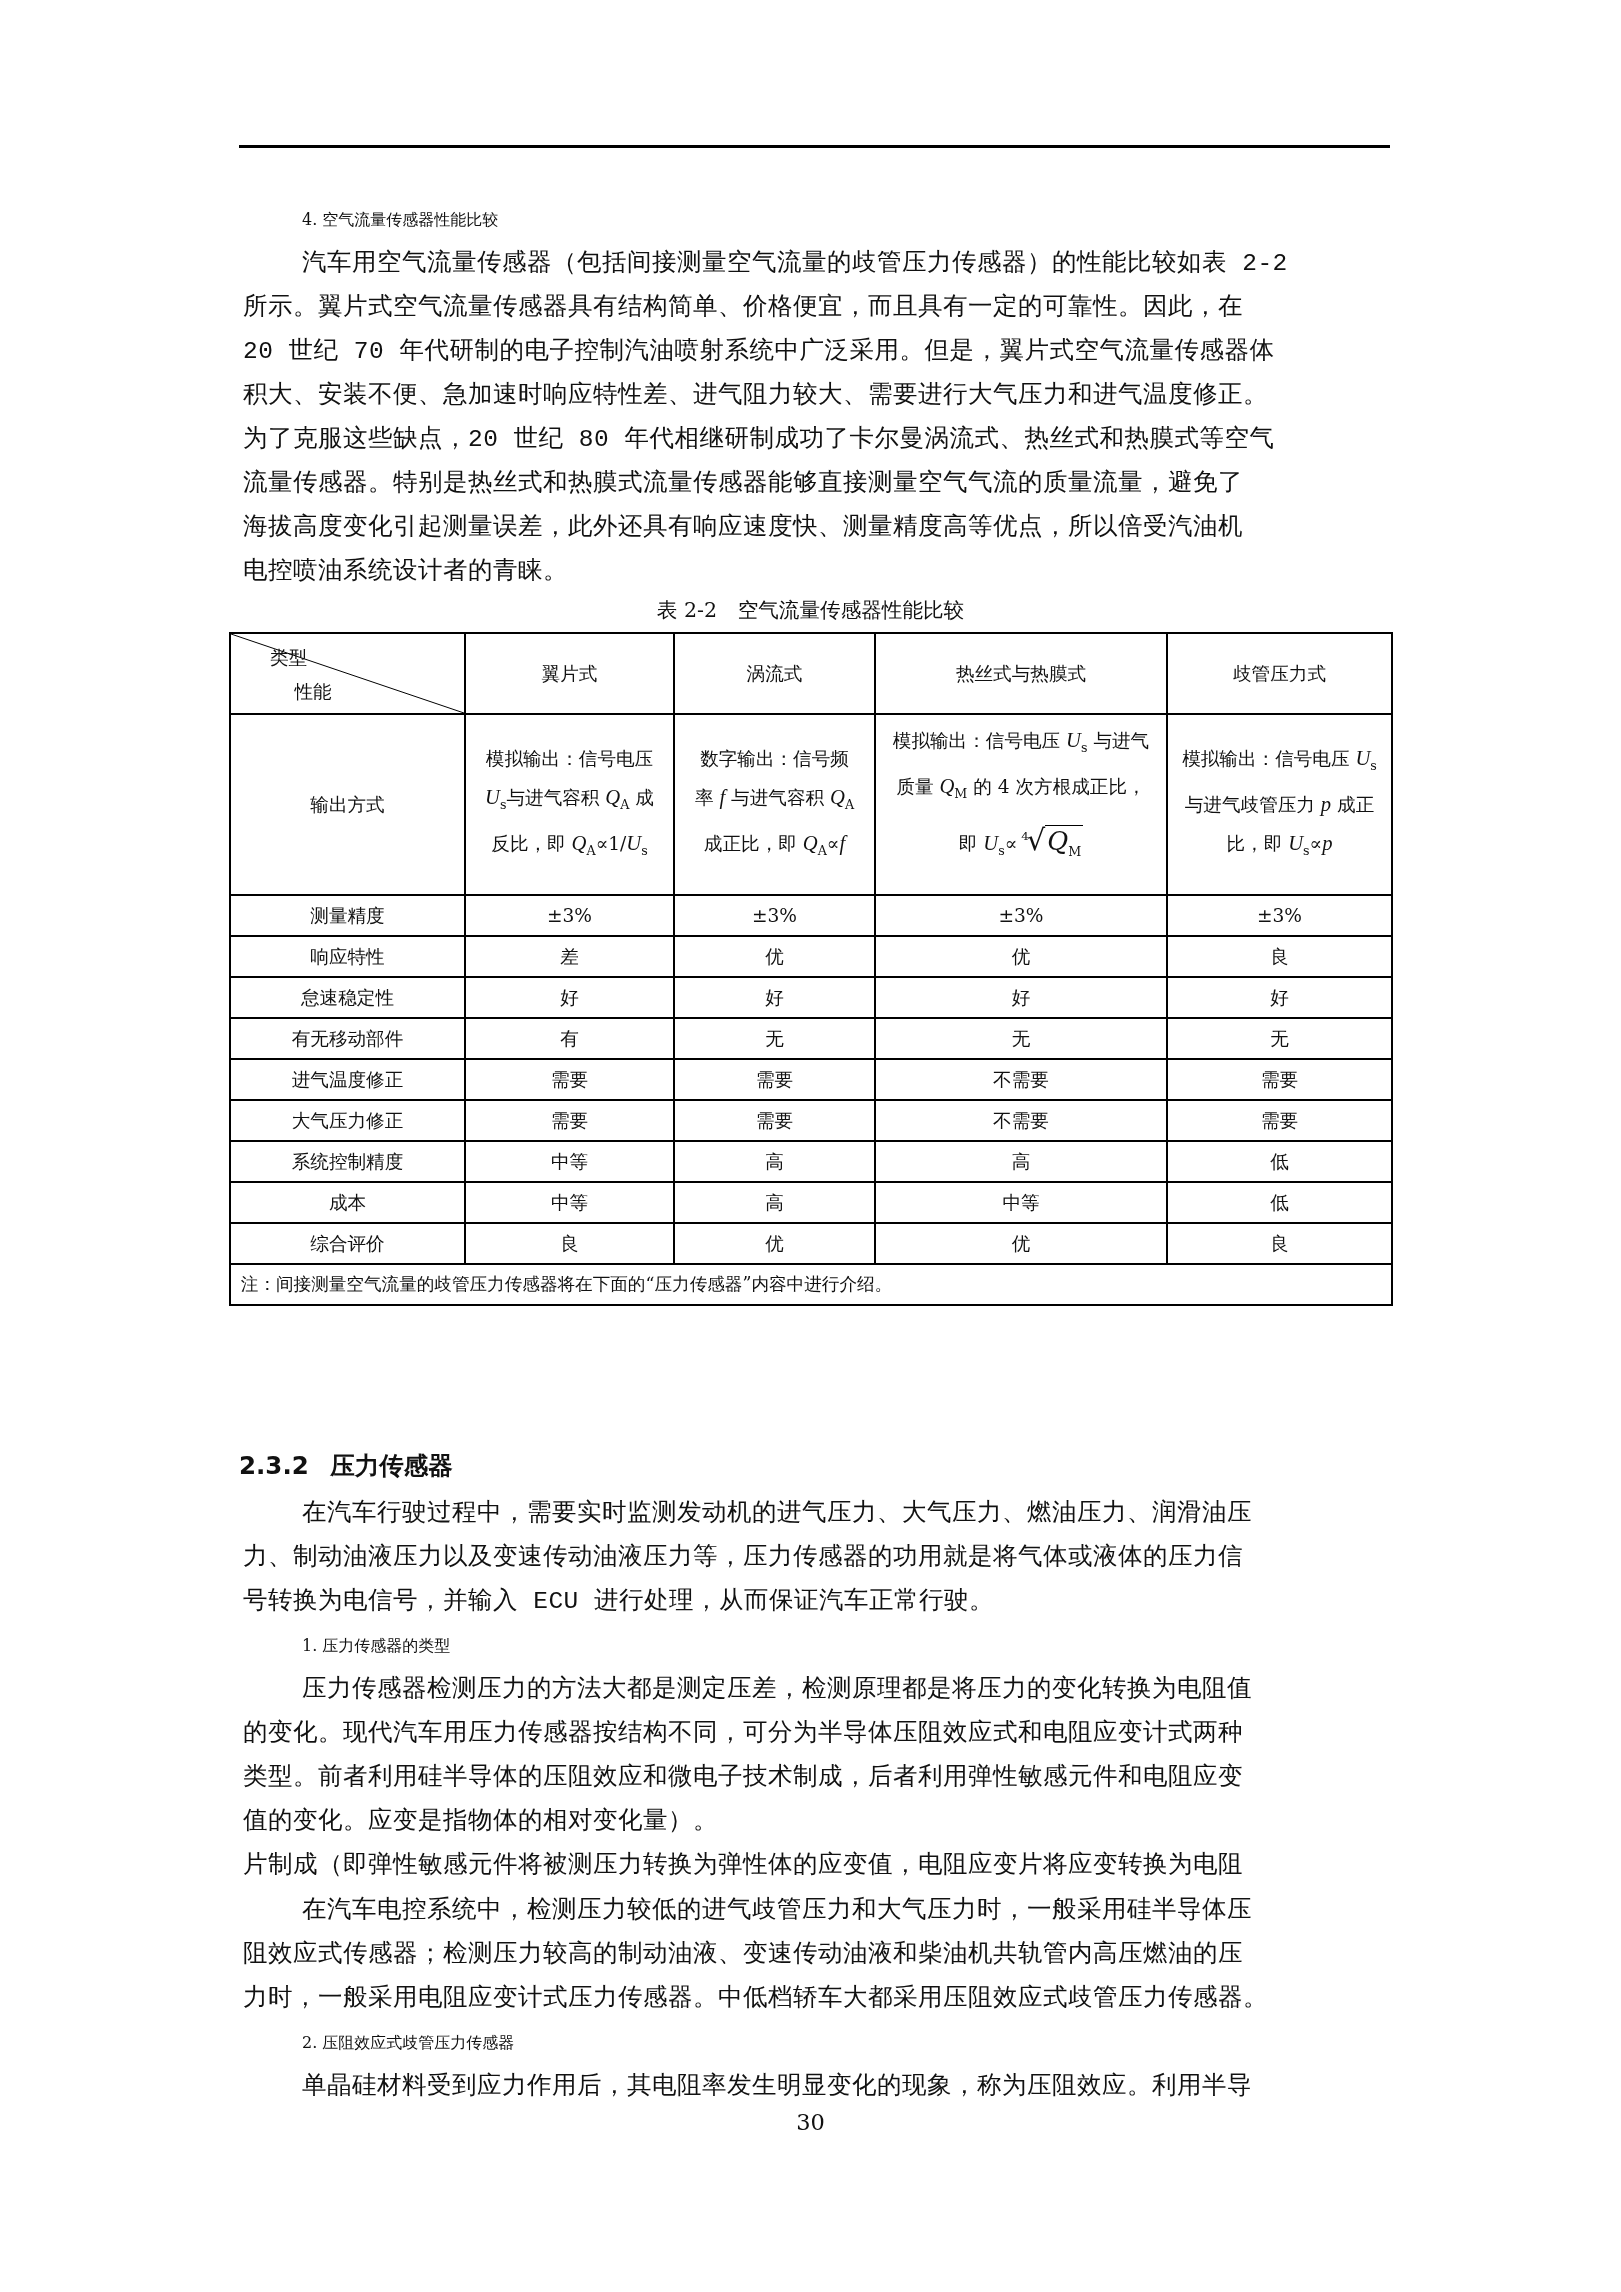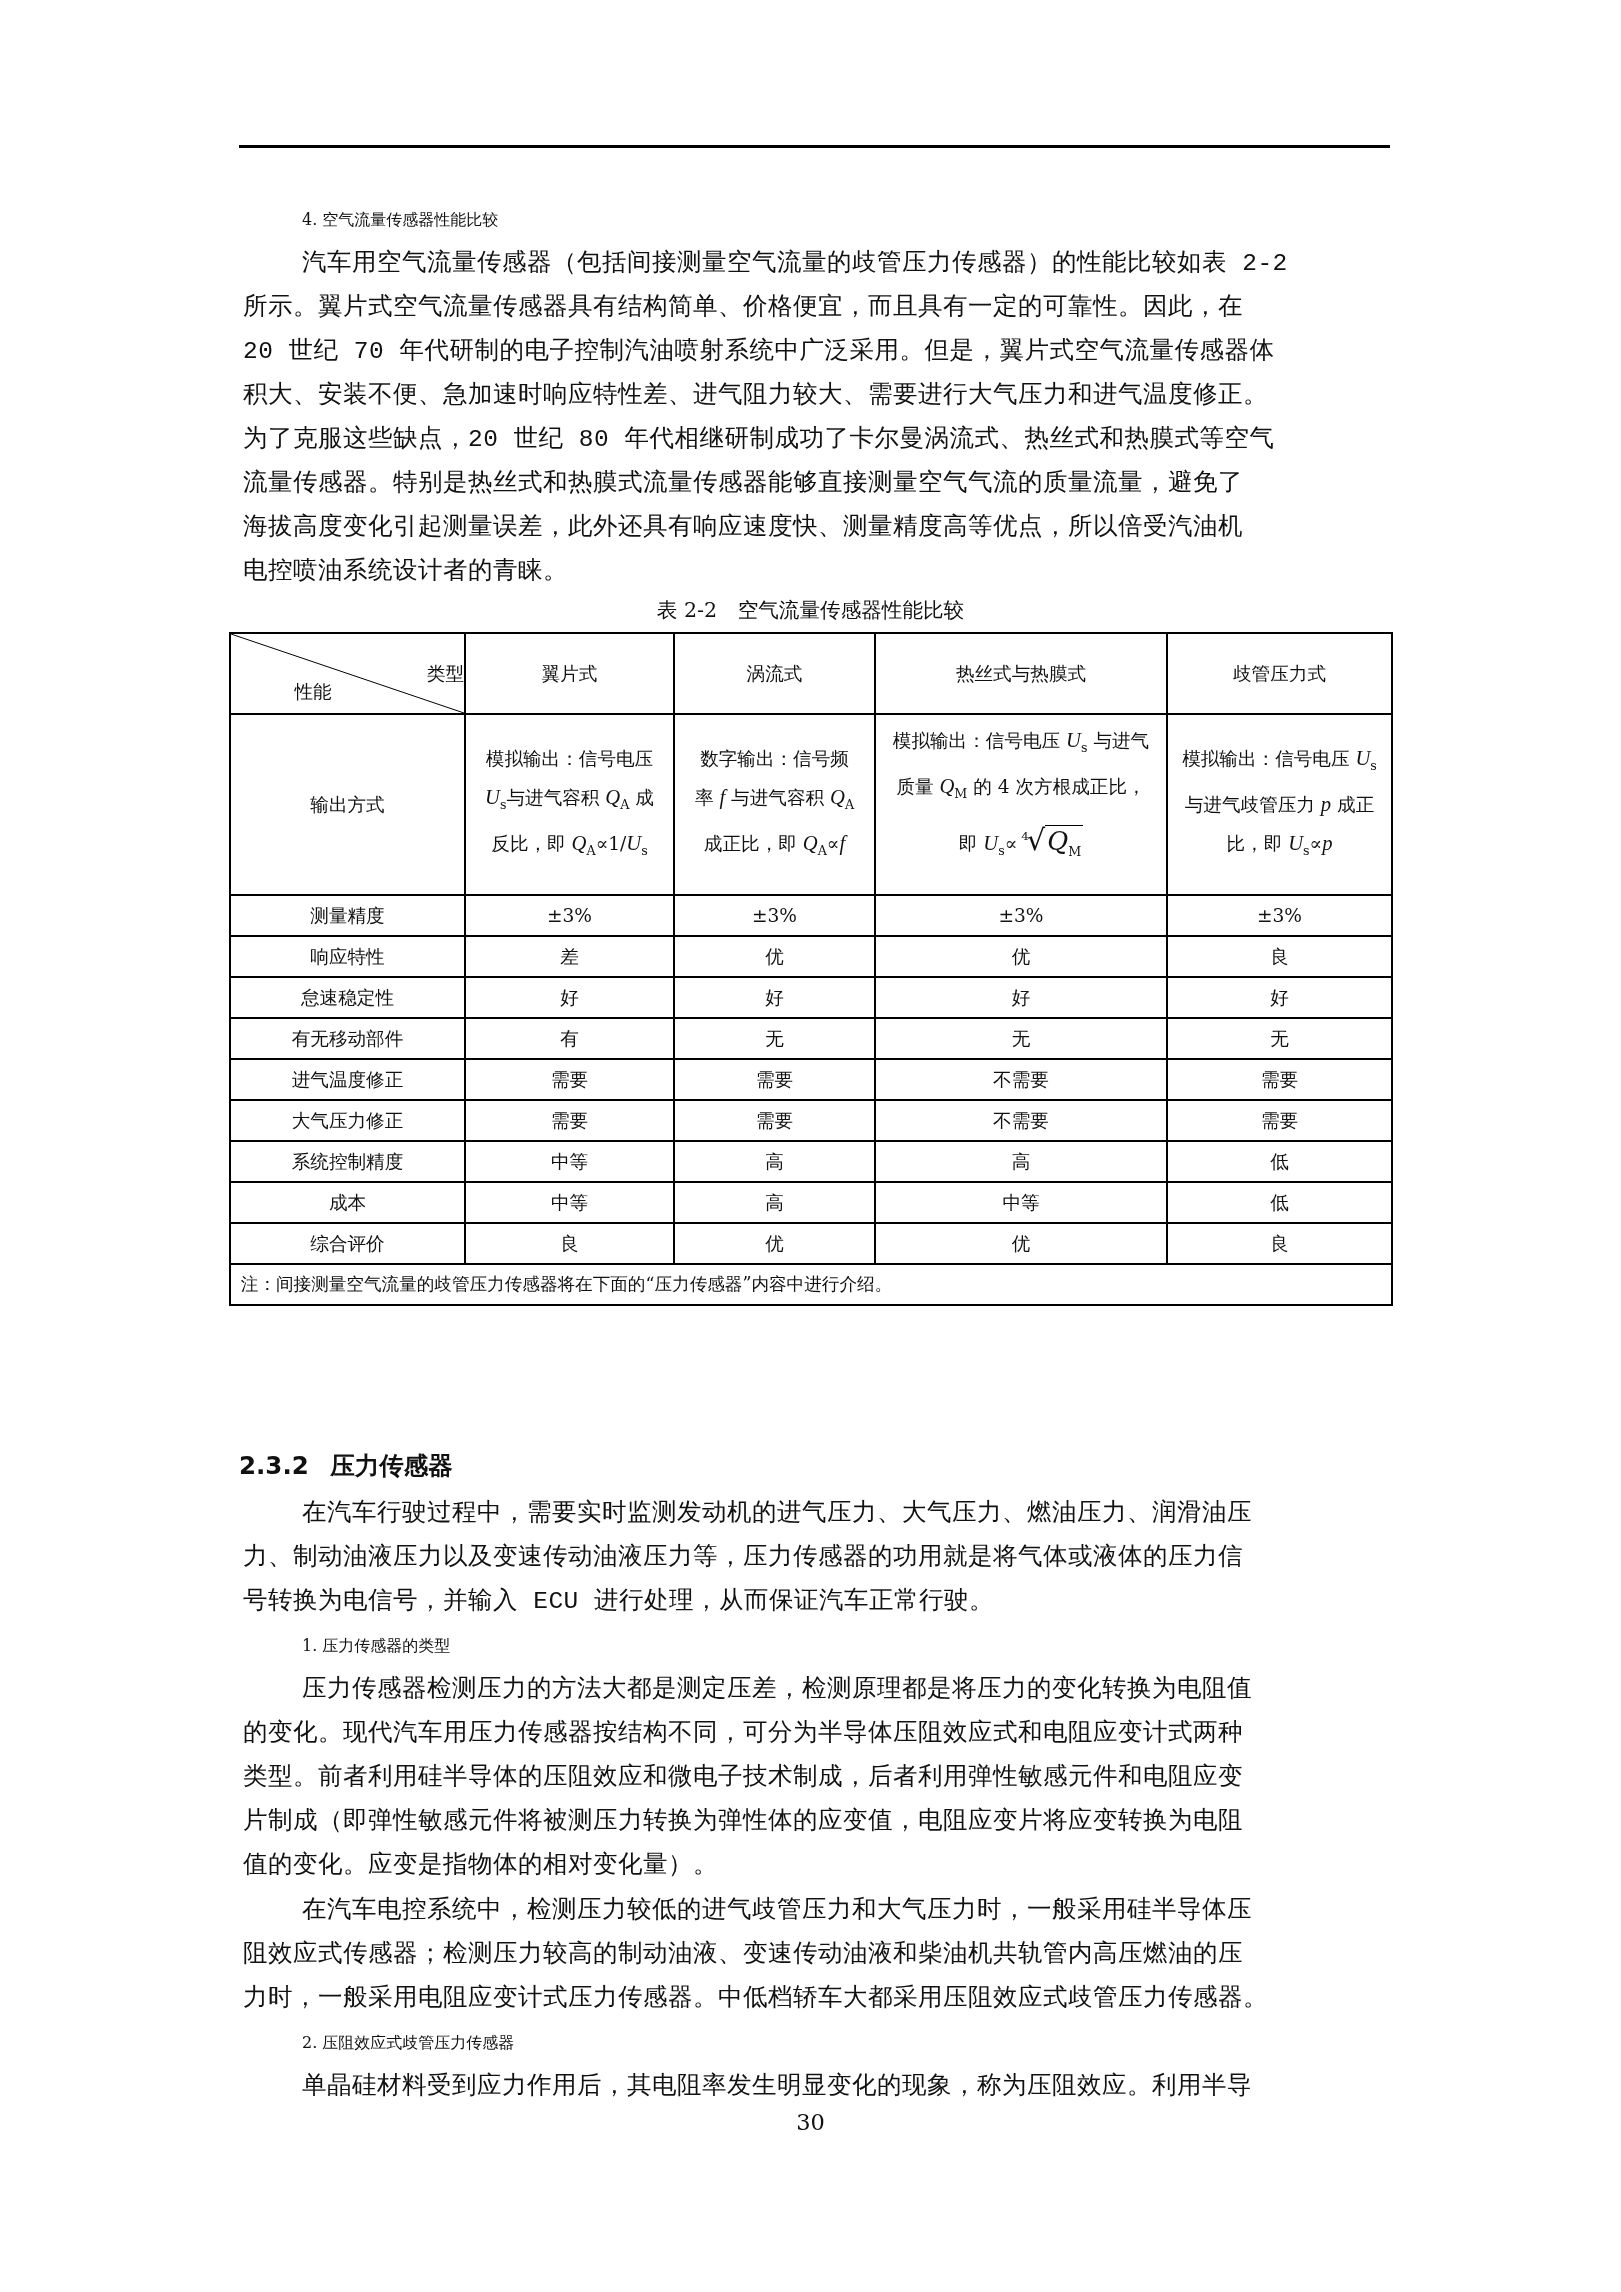--- a/index.html
+++ b/index.html
@@ -20,21 +20,21 @@
   table.cmp { position: absolute; left: 229px; top: 632px; width: 1162px; border-collapse: collapse;
               font-size: 18.6px; table-layout: fixed; }
   table.cmp td, table.cmp th { border: 2.5px solid #000; text-align: center; vertical-align: middle;
               font-weight: normal; padding: 0 7.8px; line-height: 35px; }
   table.cmp tr.head th { height: 79px; }
   table.cmp tr.out td { height: 173px; }
   table.cmp tr.row td { height: 39px; }
   table.cmp tr.note td { height: 39px; text-align: left; padding-left: 9.8px; font-size: 17.6px; }
   .diag { position: relative; height: 79px; padding: 0 !important; }
   .diag svg { position: absolute; left: 0; top: 0; width: 100%; height: 100%; }
-  .diag .top { position: absolute; left: 0; right: 0; top: 5.9px; text-align: right; padding-left: 39px; margin-top: 16px; }
+  .diag .top { position: absolute; left: 0; right: 0; top: 5.9px; text-align: left; padding-left: 39px; }
   .diag .bot { position: absolute; left: 0; right: 0; bottom: 3.9px; text-align: center; padding-right: 69px; }
   .out td.cell { text-align: left; line-height: 39px; font-size: 18.6px; }
   .out td.cell span.l { display: block; white-space: nowrap; text-align: center; }
   i.math { font-family: "Liberation Serif", "DejaVu Serif", serif; font-style: italic; font-size: 20.6px; }
   sub { font-size: 12.7px; font-style: normal; }
   .root { display: inline-block; position: relative; padding-left: 3.9px; }
   .root .idx { font-size: 11.8px; position: relative; top: -9.8px; margin-right: -2px; }
   .root .rad { font-size: 29px; line-height: 29px; }
   .root .rc { border-top: 1.5px solid #000; font-style: italic; font-size: 25.5px; padding: 0 2px; }
 </style>
@@ -184,22 +184,22 @@
   <span class="line">力、制动油液压力以及变速传动油液压力等，压力传感器的功用就是将气体或液体的压力信</span>
   <span class="line">号转换为电信号，并输入 ECU 进行处理，从而保证汽车正常行驶。</span>
 </div>
 
 <div class="heading-num" style="top:1624px">1. 压力传感器的类型</div>
 
 <div class="p" style="top:1668px">
   <span class="line" style="padding-left:59px">压力传感器检测压力的方法大都是测定压差，检测原理都是将压力的变化转换为电阻值</span>
   <span class="line">的变化。现代汽车用压力传感器按结构不同，可分为半导体压阻效应式和电阻应变计式两种</span>
   <span class="line">类型。前者利用硅半导体的压阻效应和微电子技术制成，后者利用弹性敏感元件和电阻应变</span>
+  <span class="line">值的变化。应变是指物体的相对变化量）。</span>
   <span class="line">片制成（即弹性敏感元件将被测压力转换为弹性体的应变值，电阻应变片将应变转换为电阻</span>
-  <span class="line">值的变化。应变是指物体的相对变化量）。</span>
 </div>
 
 <div class="p" style="top:1889px">
   <span class="line" style="padding-left:59px">在汽车电控系统中，检测压力较低的进气歧管压力和大气压力时，一般采用硅半导体压</span>
   <span class="line">阻效应式传感器；检测压力较高的制动油液、变速传动油液和柴油机共轨管内高压燃油的压</span>
   <span class="line">力时，一般采用电阻应变计式压力传感器。中低档轿车大都采用压阻效应式歧管压力传感器。</span>
 </div>
 
 <div class="heading-num" style="top:2021px">2. 压阻效应式歧管压力传感器</div>
 

